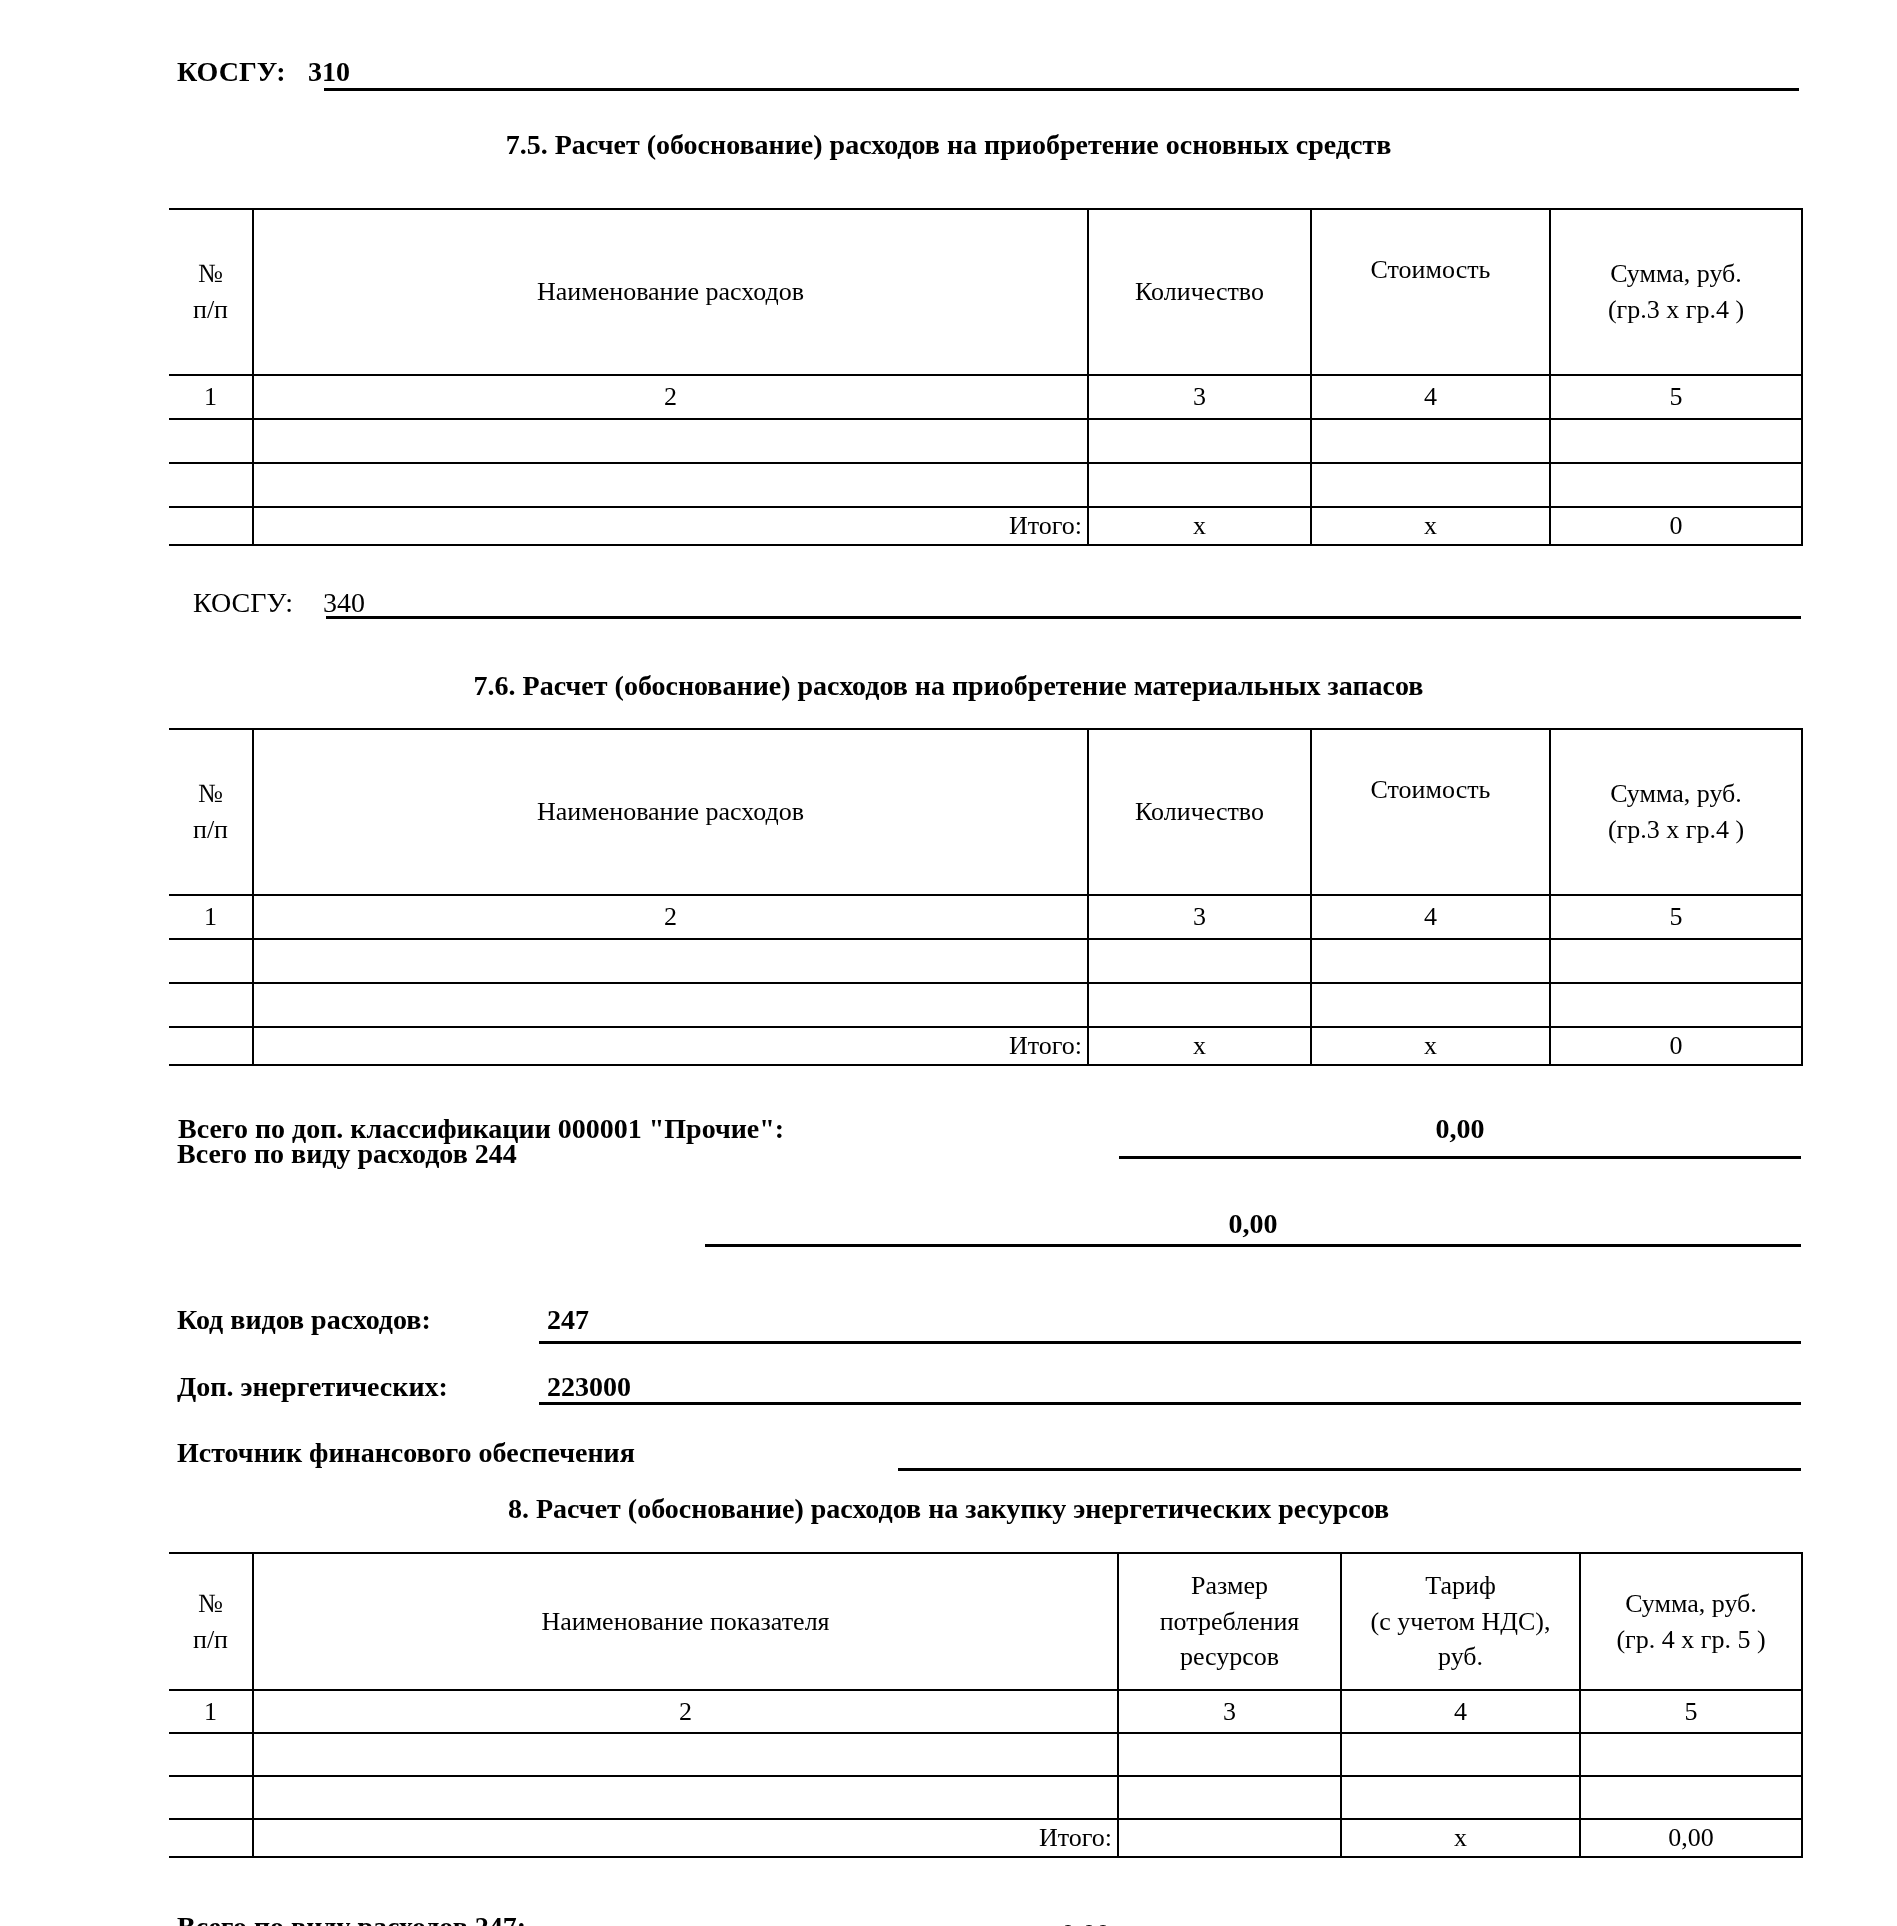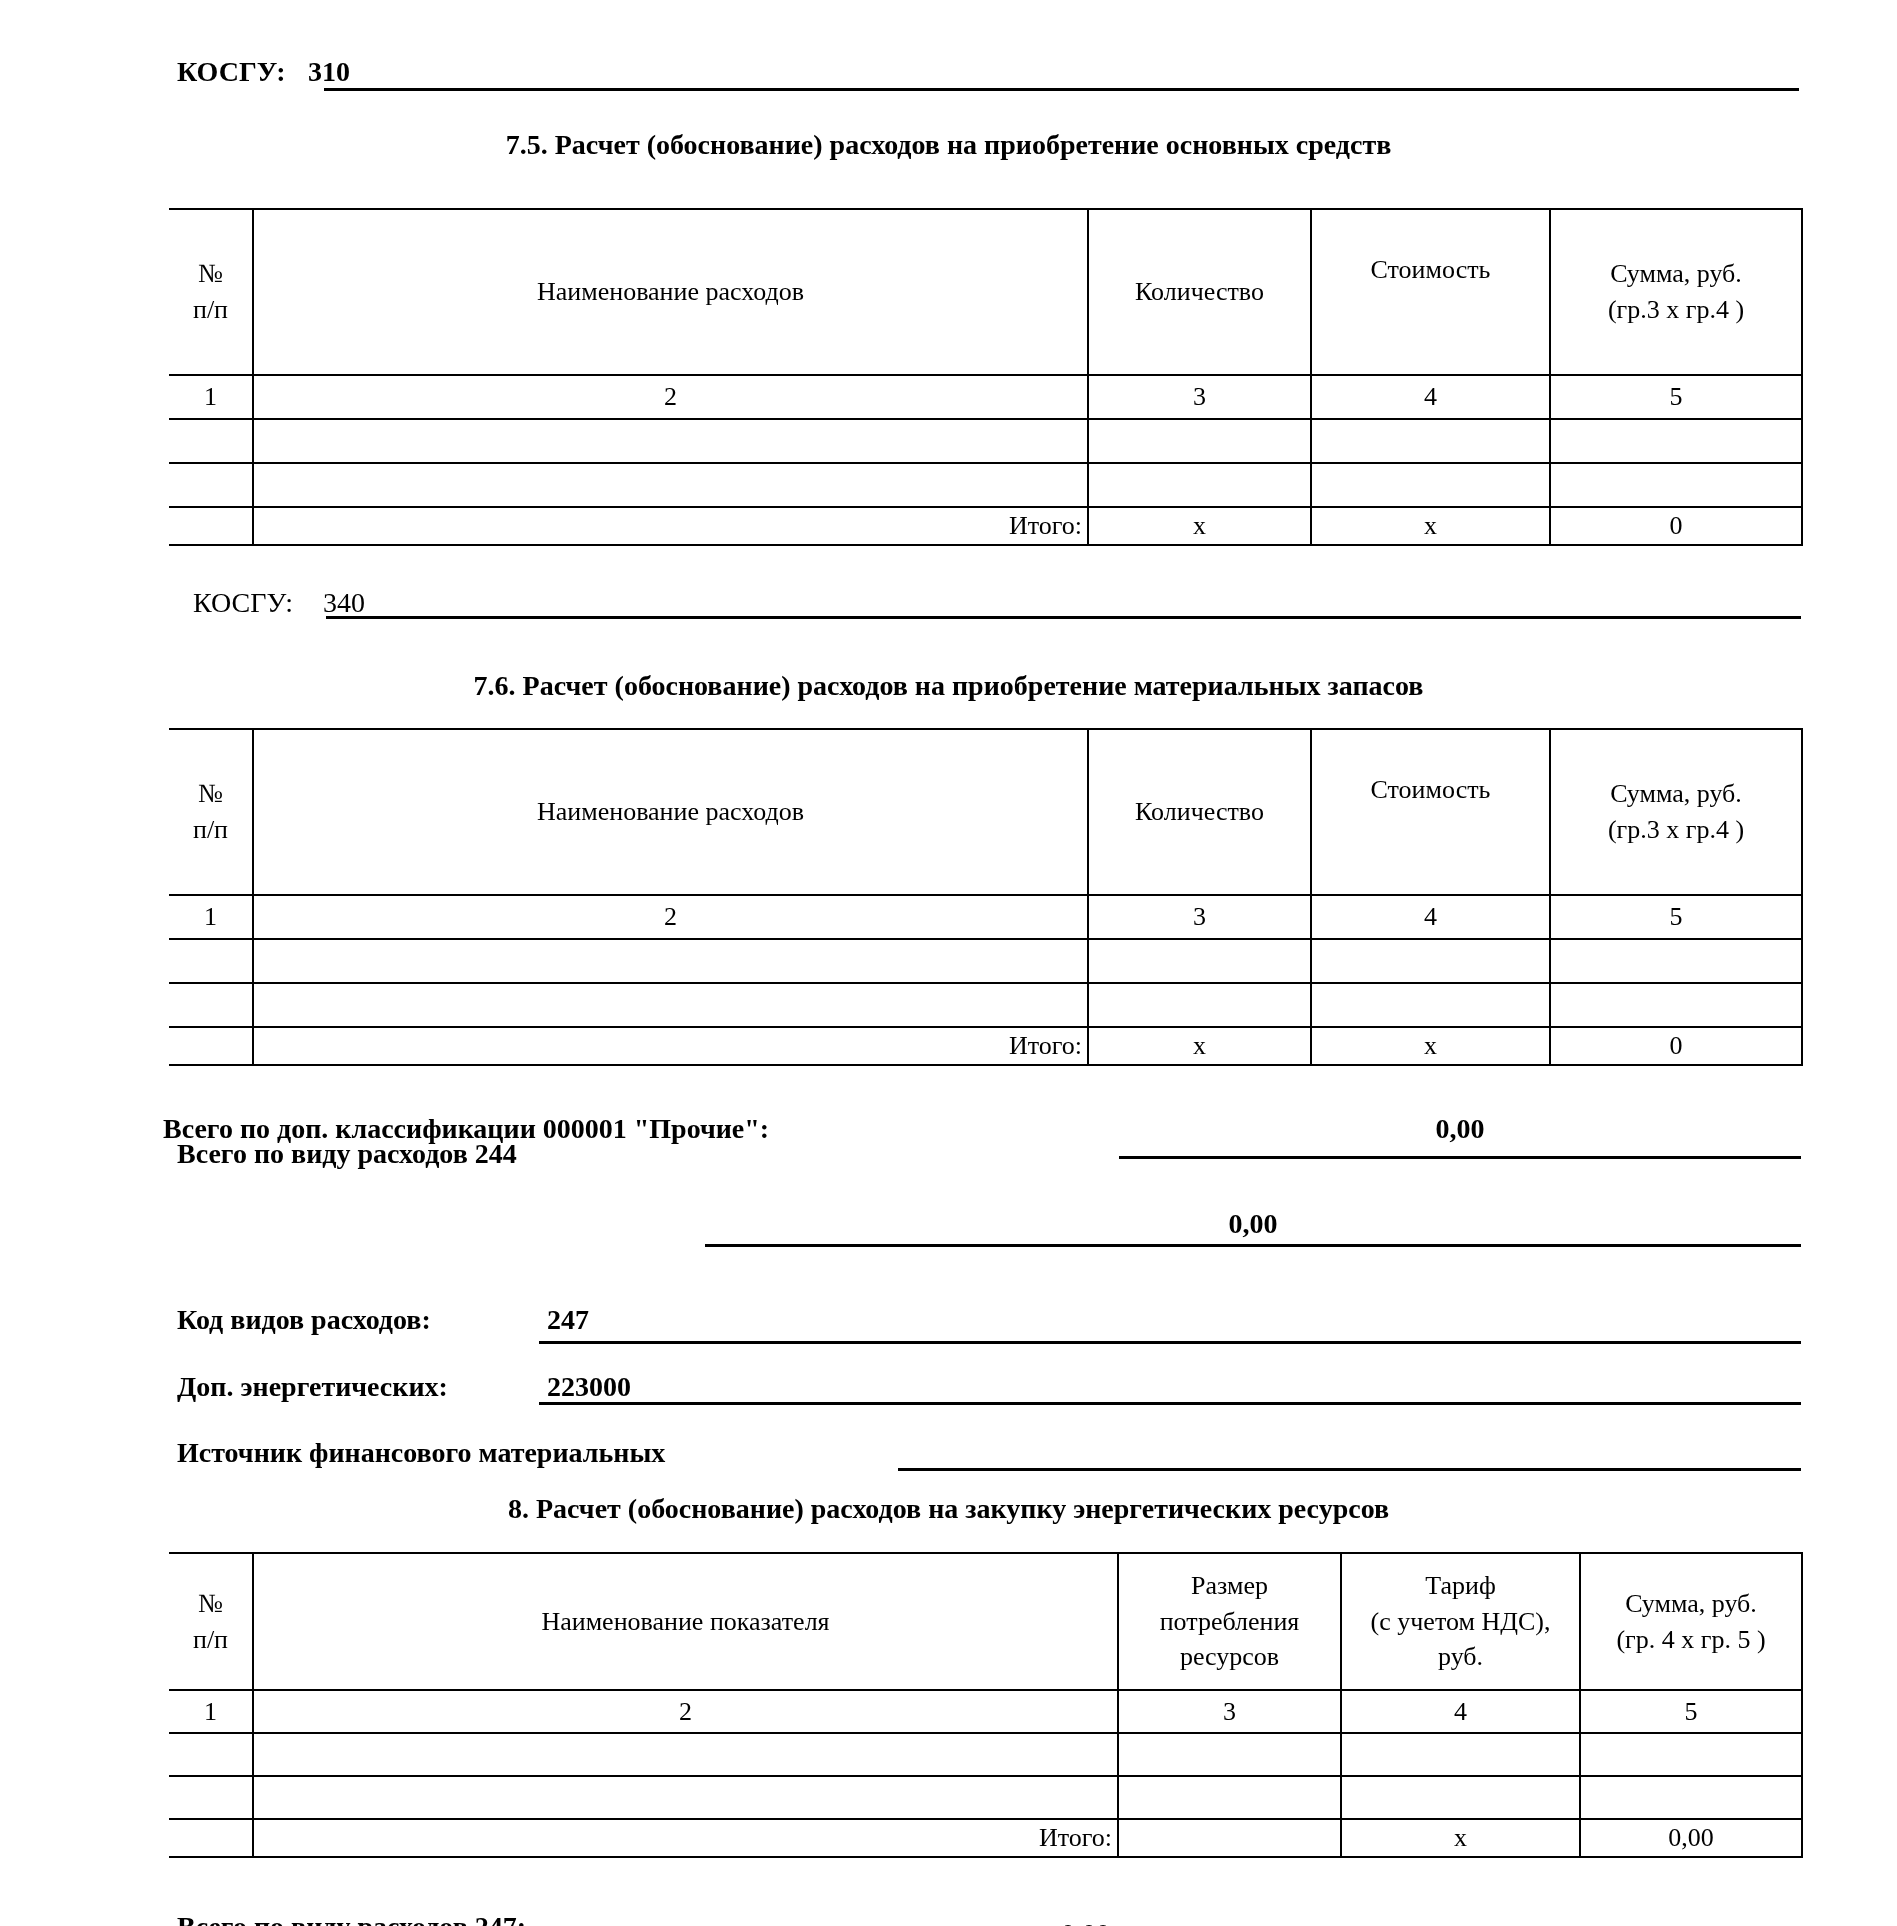--- a/index.html
+++ b/index.html
@@ -124,37 +124,37 @@
   <tr style="height:35px;">
     <td class="first"></td>
     <td class="itogo">Итого:</td>
     <td>x</td>
     <td>x</td>
     <td>0</td>
   </tr>
 </tbody>
   </table>
 
-<div class="abs lbl b" style="left:163px; top:1115px;">Всего по доп. классификации 000001 "Прочие":</div>
+<div class="abs lbl b" style="left:178px; top:1115px;">Всего по доп. классификации 000001 "Прочие":</div>
 <div class="abs lbl b" style="left:1119px; top:1115px; width:682px; text-align:center;">0,00</div>
 <div class="hline" style="left:1119px; top:1156px; width:682px;"></div>
 
 <div class="abs lbl b" style="left:177px; top:1140px;">Всего по виду расходов 244</div>
 <div class="abs lbl b" style="left:705px; top:1210px; width:1096px; text-align:center;">0,00</div>
 <div class="hline" style="left:705px; top:1244px; width:1096px;"></div>
 
 <div class="abs lbl b" style="left:177px; top:1306px;">Код видов расходов:</div>
 <div class="abs lbl b" style="left:547px; top:1306px;">247</div>
 <div class="hline" style="left:539px; top:1341px; width:1262px;"></div>
 
 <div class="abs lbl b" style="left:177px; top:1373px;">Доп. энергетических:</div>
 <div class="abs lbl b" style="left:547px; top:1373px;">223000</div>
 <div class="hline" style="left:539px; top:1402px; width:1262px;"></div>
 
-<div class="abs lbl b" style="left:177px; top:1439px;">Источник финансового материальных</div>
+<div class="abs lbl b" style="left:177px; top:1439px;">Источник финансового обеспечения</div>
 <div class="abs lbl" style="left:898px; top:1439px; width:903px;"></div>
 <div class="hline" style="left:898px; top:1468px; width:903px;"></div>
 
 <div class="title" style="top:1495px;">8. Расчет (обоснование) расходов на закупку энергетических ресурсов</div>
 
 <table class="grid" style="left:169px; top:1552px; width:1633px;">
   <colgroup>
       <col style="width:84px">
       <col style="width:865px">
       <col style="width:223px">

